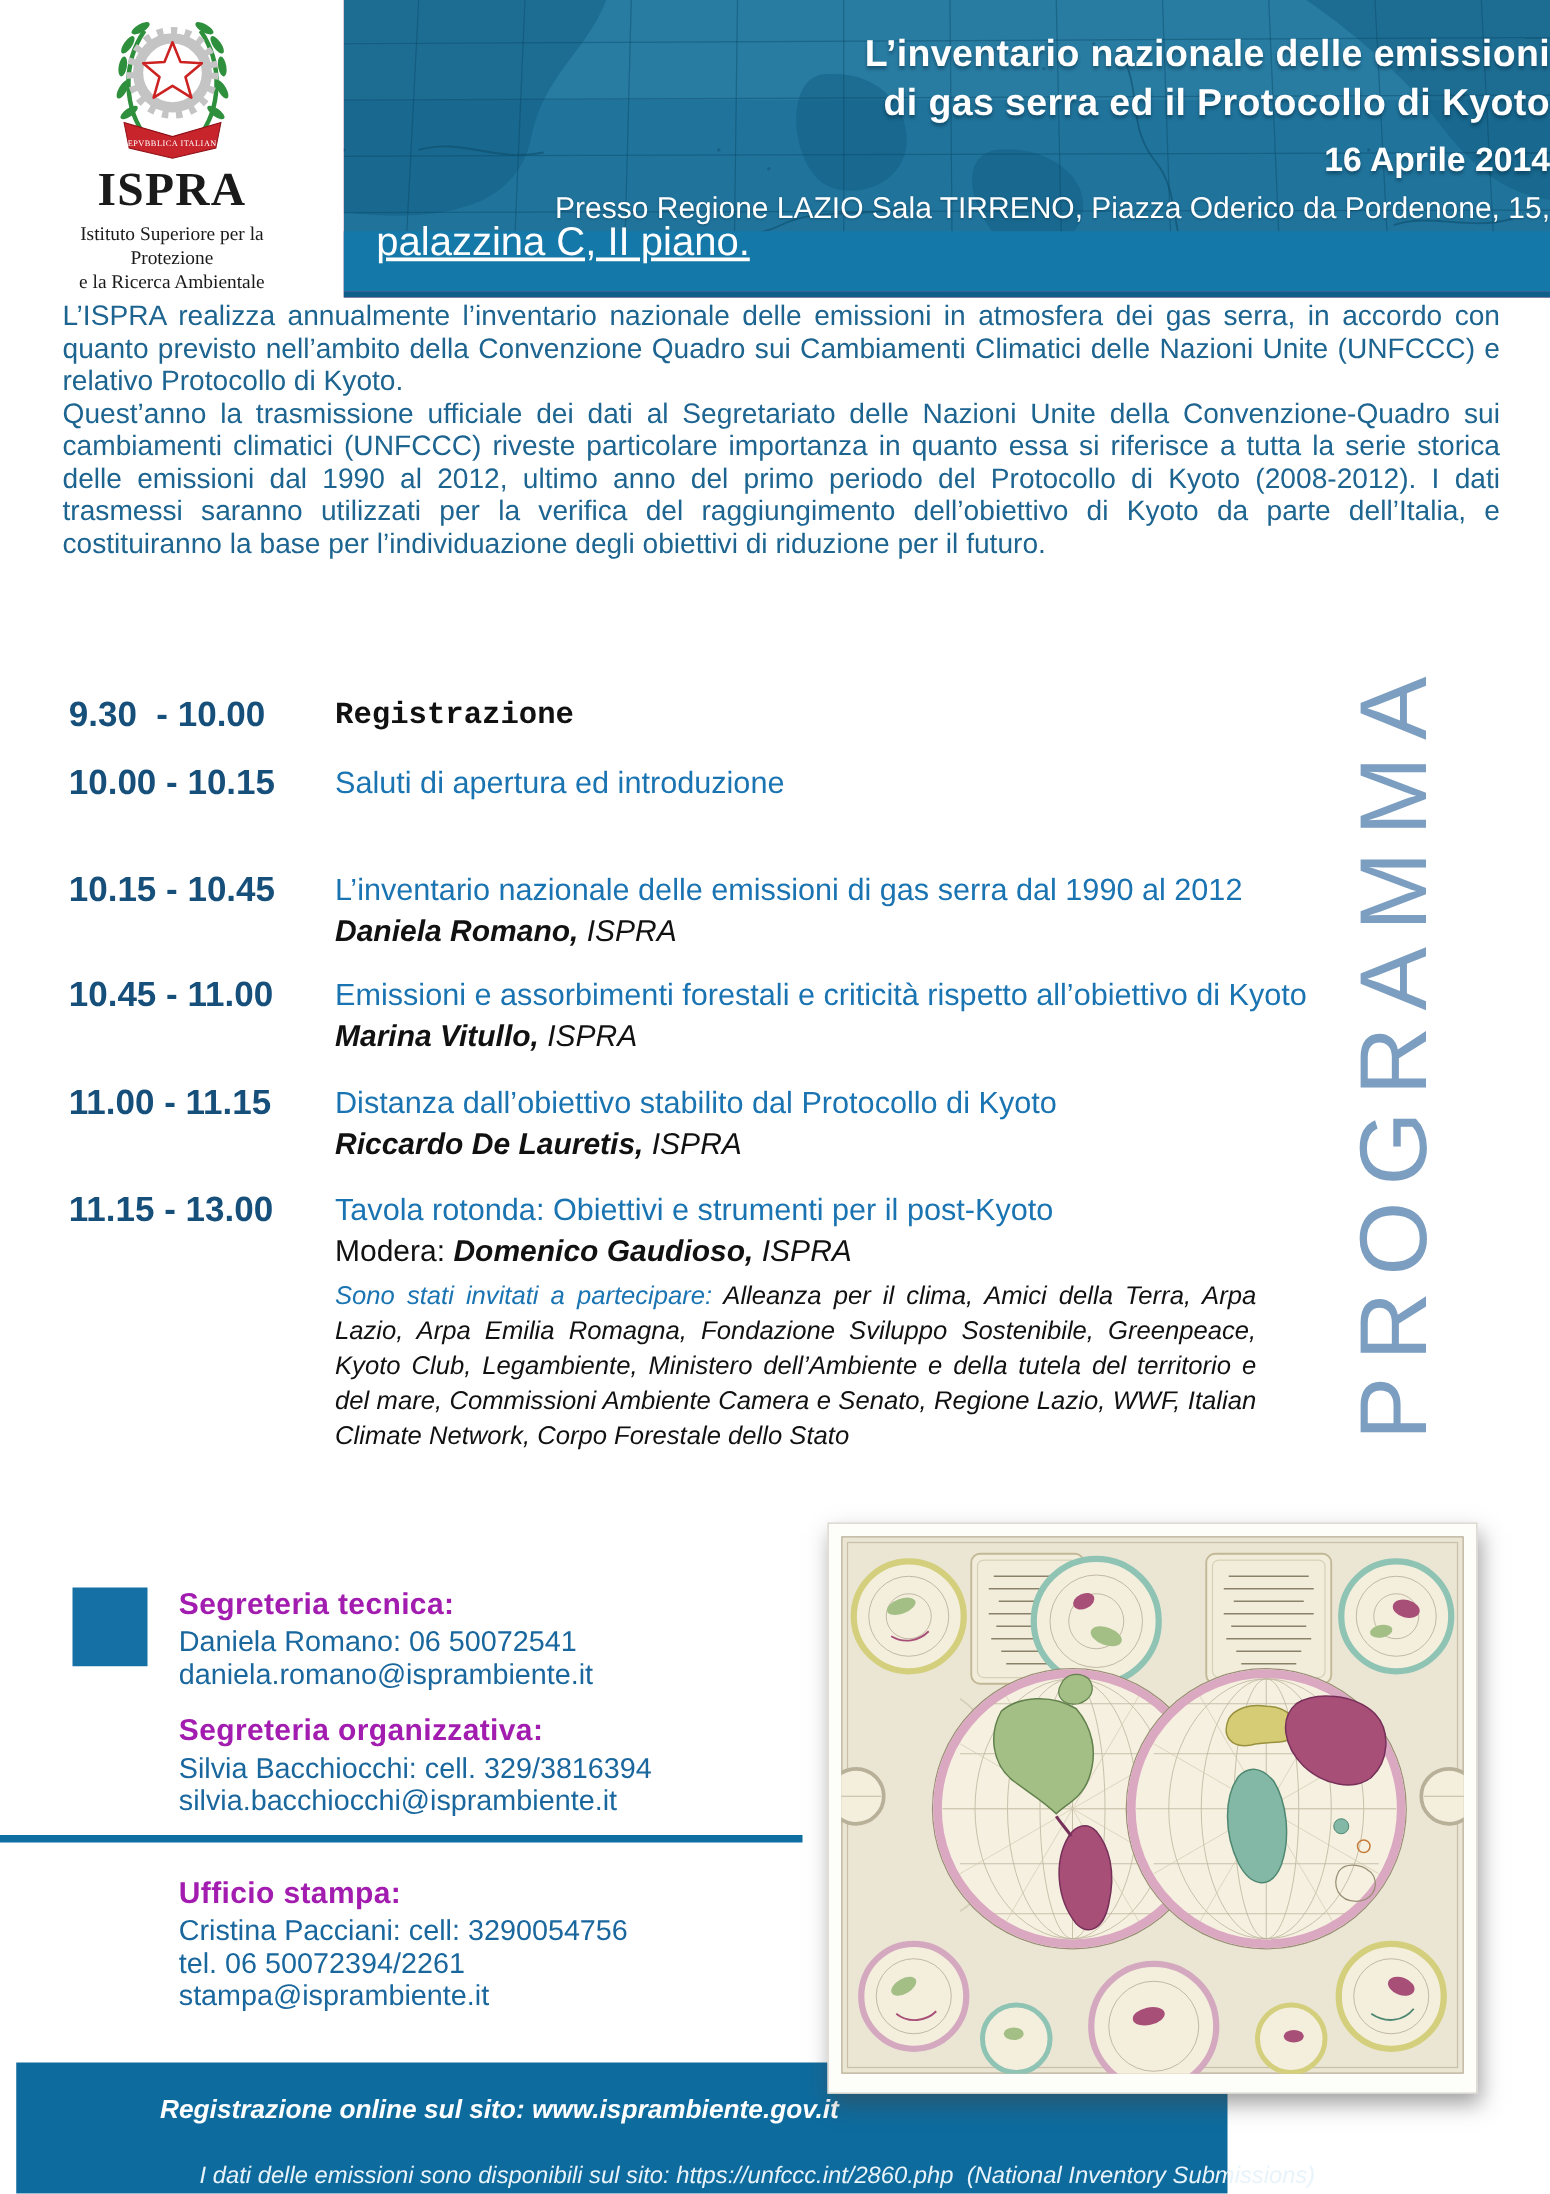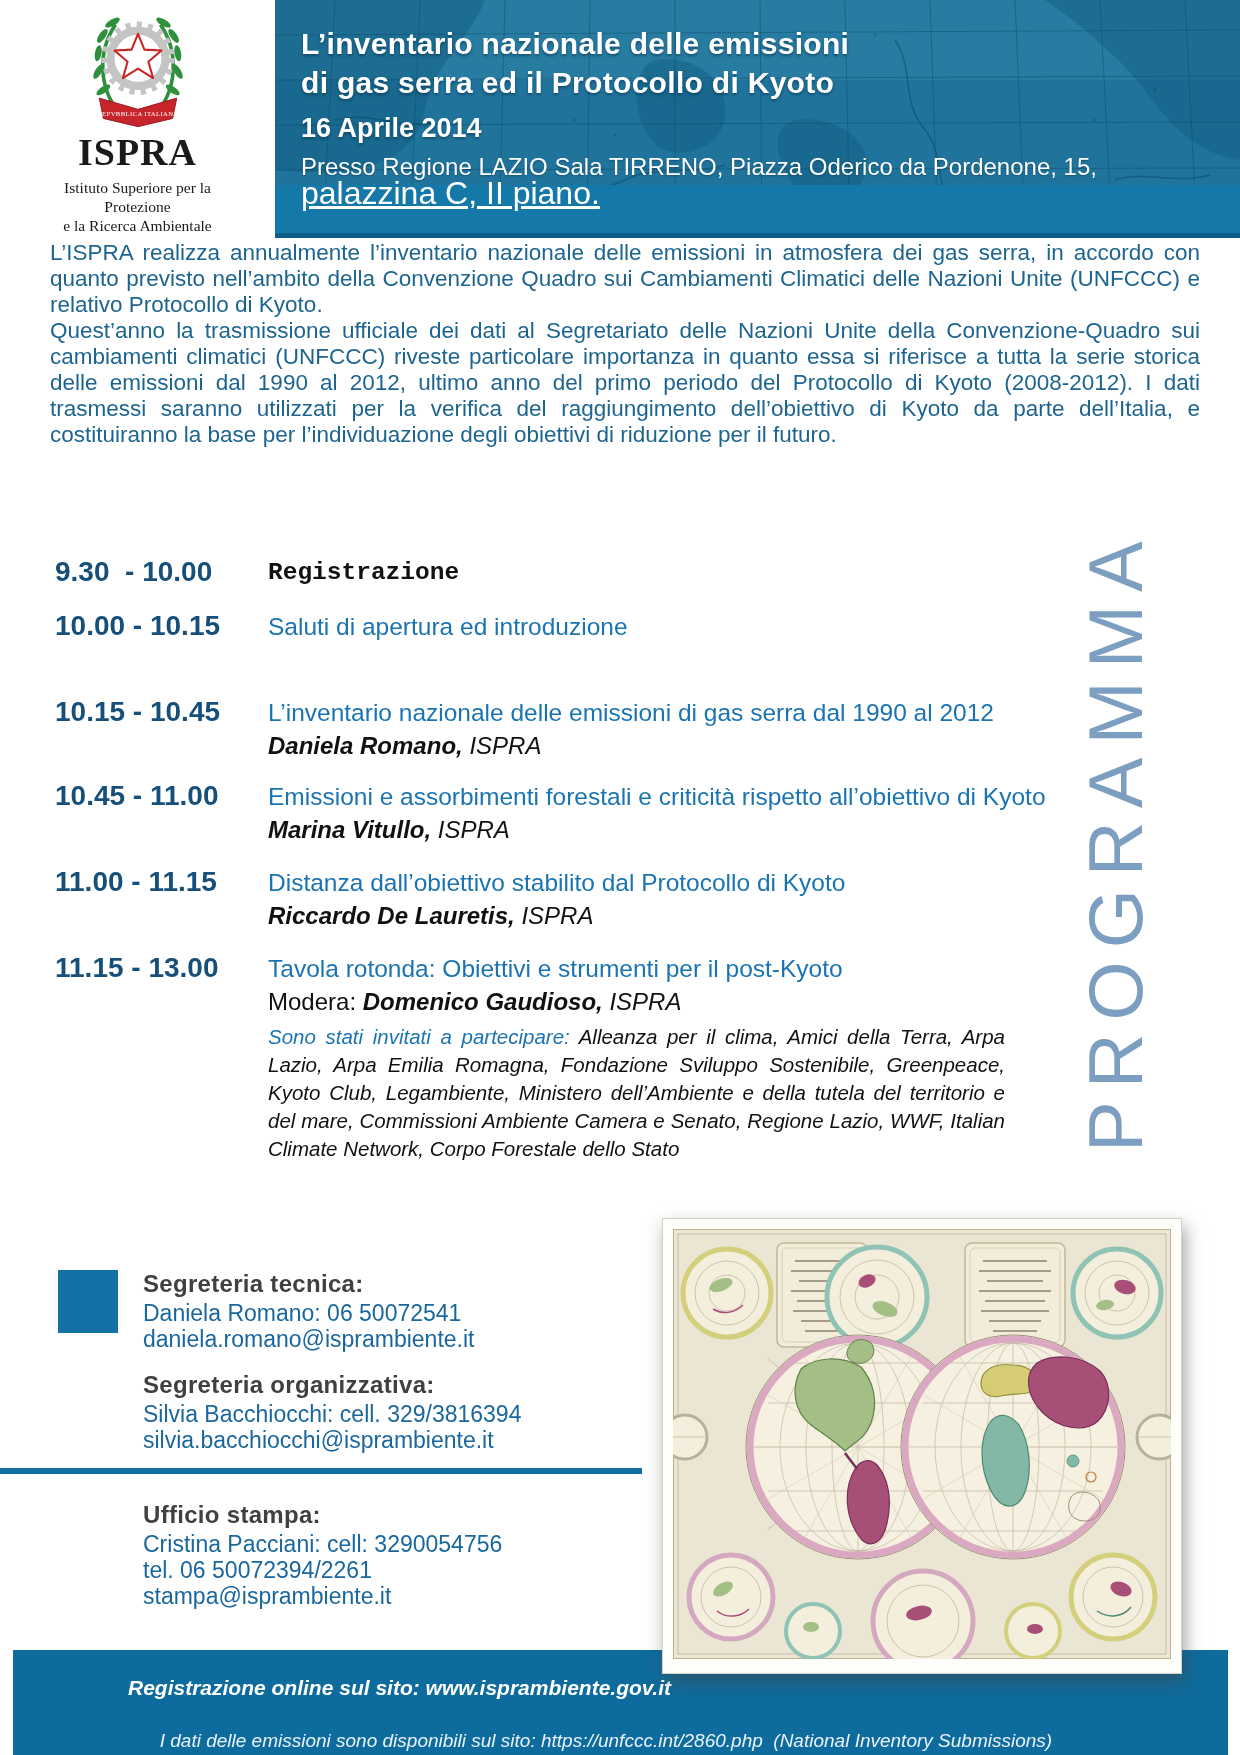--- a/index.html
+++ b/index.html
@@ -9,21 +9,21 @@
   
   .logo{position:absolute;left:30px;top:10px;width:215px;text-align:center;}
   .logo .emblem{display:block;margin:0 auto;}
   .logo .acronym{font-family:"Liberation Serif",serif;font-weight:bold;font-size:38px;
                  letter-spacing:1px;color:#1a1a1a;margin-top:2px;}
   .logo .subtitle{font-family:"Liberation Serif",serif;font-size:15.5px;line-height:19px;
                   color:#1a1a1a;margin-top:4px;}
 
   
   .banner{position:absolute;left:275px;top:0;width:965px;height:238px;background:#ec4899;
-          border-bottom:5px solid #0d5f8a;box-sizing:border-box;}
+          border-bottom:5px solid #0d5f8a;box-sizing:border-box;text-align:right;}
   .banner svg.texture{position:absolute;left:0;top:0;}
   .banner .strip{position:absolute;left:0;bottom:0;width:100%;height:48px;background:#1478a8;}
   .banner .content{position:relative;padding:24px 0 0 26px;color:#ffffff;}
   .banner .title{font-size:30px;font-weight:bold;line-height:39px;letter-spacing:.3px;
                  text-shadow:0 2px 3px rgba(0,30,50,.45);}
   .banner .date{font-size:27px;font-weight:bold;margin-top:11px;text-shadow:0 2px 3px rgba(0,30,50,.45);}
   .banner .loc1{font-size:24px;margin-top:9px;text-shadow:0 1px 2px rgba(0,30,50,.4);}
   .banner .loc2{position:absolute;left:26px;bottom:21px;font-size:32px;color:#fff;text-decoration:underline;}
 
   
@@ -49,30 +49,30 @@
 
   
   .programma{position:absolute;left:1072px;top:552px;width:80px;height:600px;}
   .programma span{display:block;width:600px;height:80px;transform:rotate(-90deg) translate(-100%,0);
                   transform-origin:0 0;font-size:76px;letter-spacing:13px;color:#7c9ec0;
                   white-space:nowrap;}
 
   
   .blue-square{position:absolute;left:58px;top:1270px;width:60px;height:63px;background:#1470a5;}
   .contact{position:absolute;left:143px;width:520px;color:#1a679e;font-size:23px;line-height:26px;}
-  .contact .chead{font-size:24px;font-weight:bold;color:#404040;margin-bottom:3px;letter-spacing:.3px;}
+  .contact .chead{font-size:24px;font-weight:bold;color:#a21caf;margin-bottom:3px;letter-spacing:.3px;}
   .c-tech{top:1271px;} .c-org{top:1372px;} .c-press{top:1502px;}
   .divider{position:absolute;left:0;top:1468px;width:642px;height:6px;background:#0f6fa3;}
 
   
   .mapfig{position:absolute;left:662px;top:1218px;background:#fdfdfa;padding:10px;
           border:1px solid #d3d1c9;box-shadow:3px 8px 16px rgba(70,70,70,.5);z-index:5;}
 
   
-  .footer{position:absolute;left:13px;top:1650px;width:1215px;height:105px;background:#0e6b9d;}
+  .footer{position:absolute;left:13px;top:1650px;width:969px;height:105px;background:#0e6b9d;}
   .footer .f1{position:absolute;left:115px;top:26px;font-size:21px;font-weight:bold;font-style:italic;
               color:#ffffff;}
   .footer .f2{position:absolute;left:115px;top:58px;font-size:19px;font-style:italic;color:#e9f3fa;
               white-space:pre;}
 </style>
 </head>
 <body>
 
 <div class="page">
 

